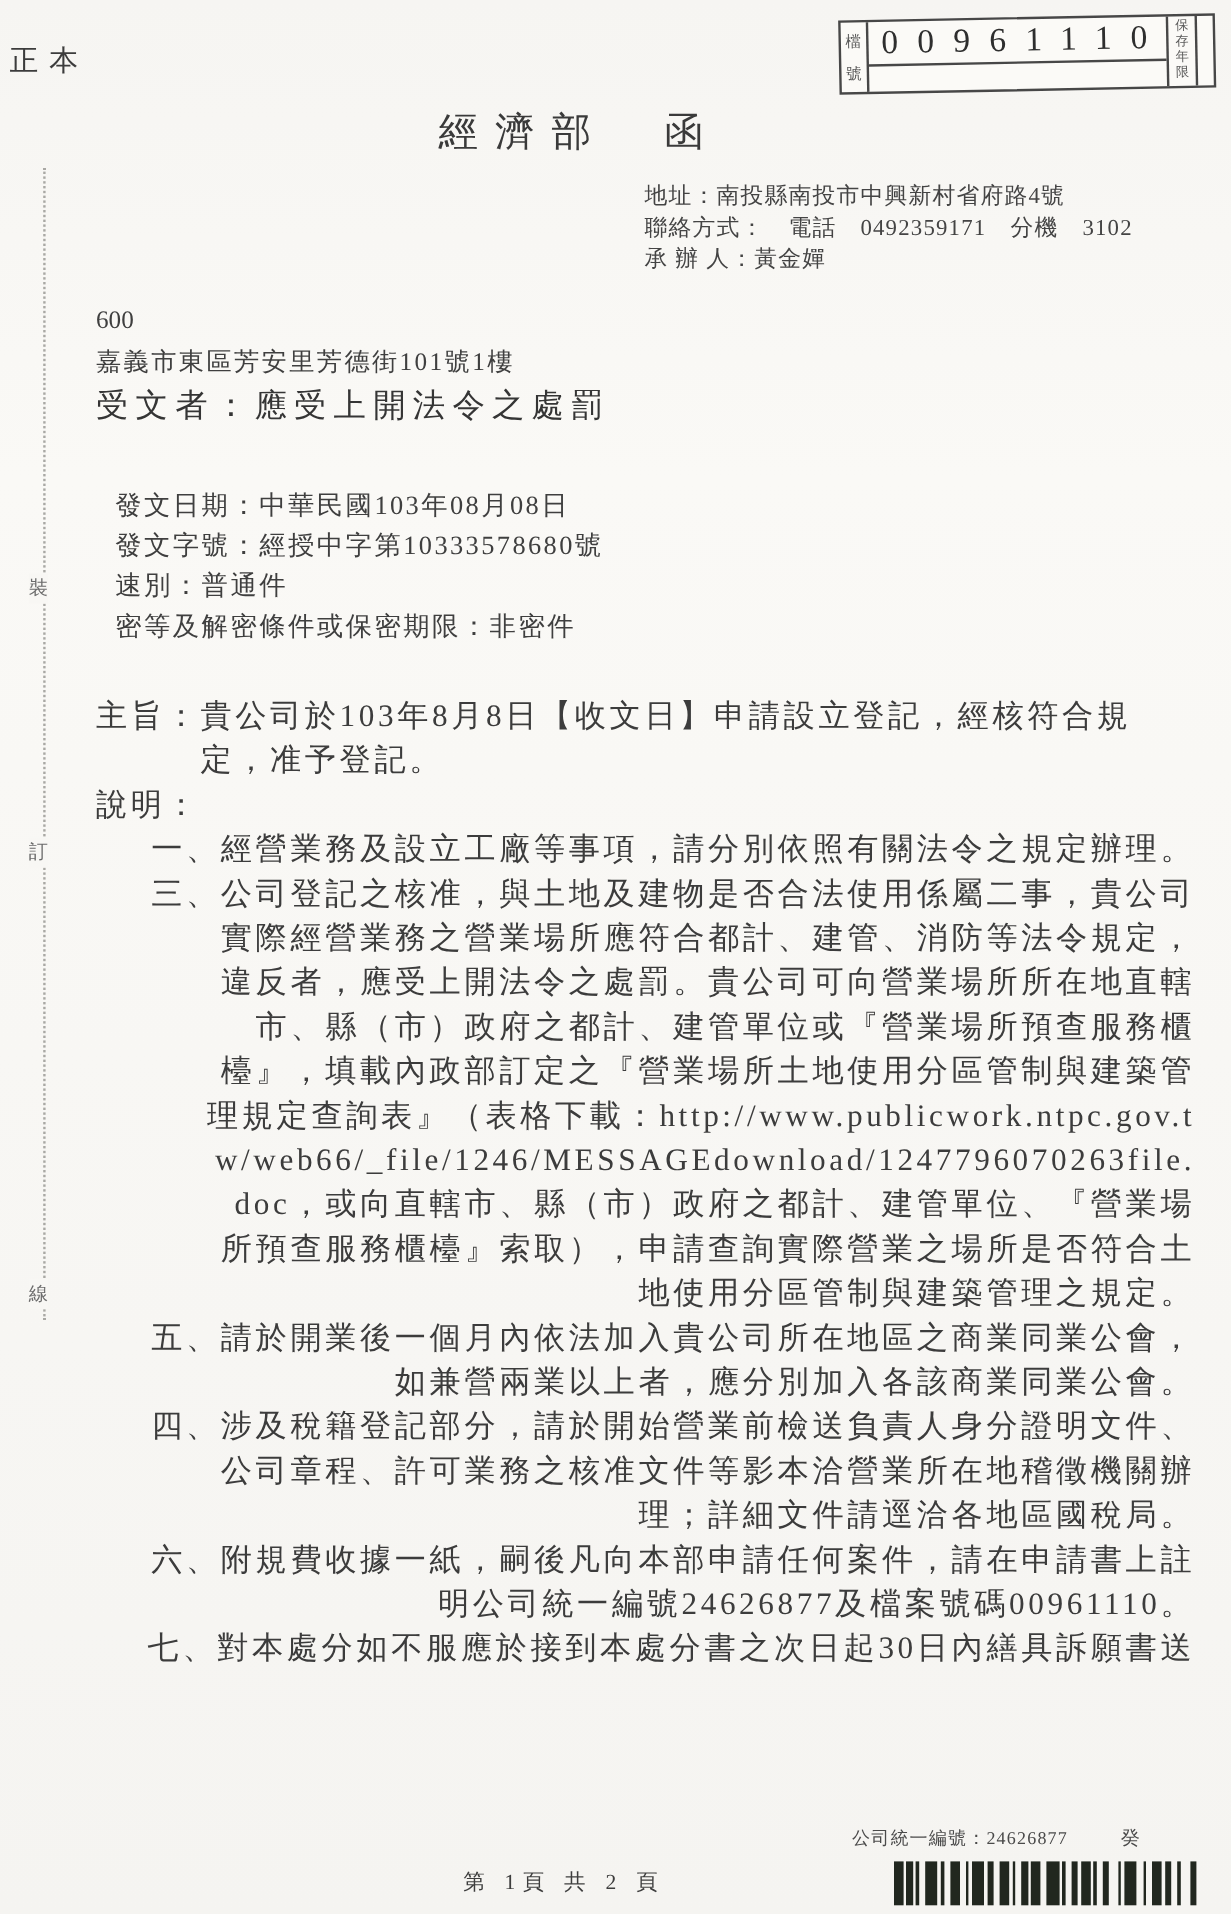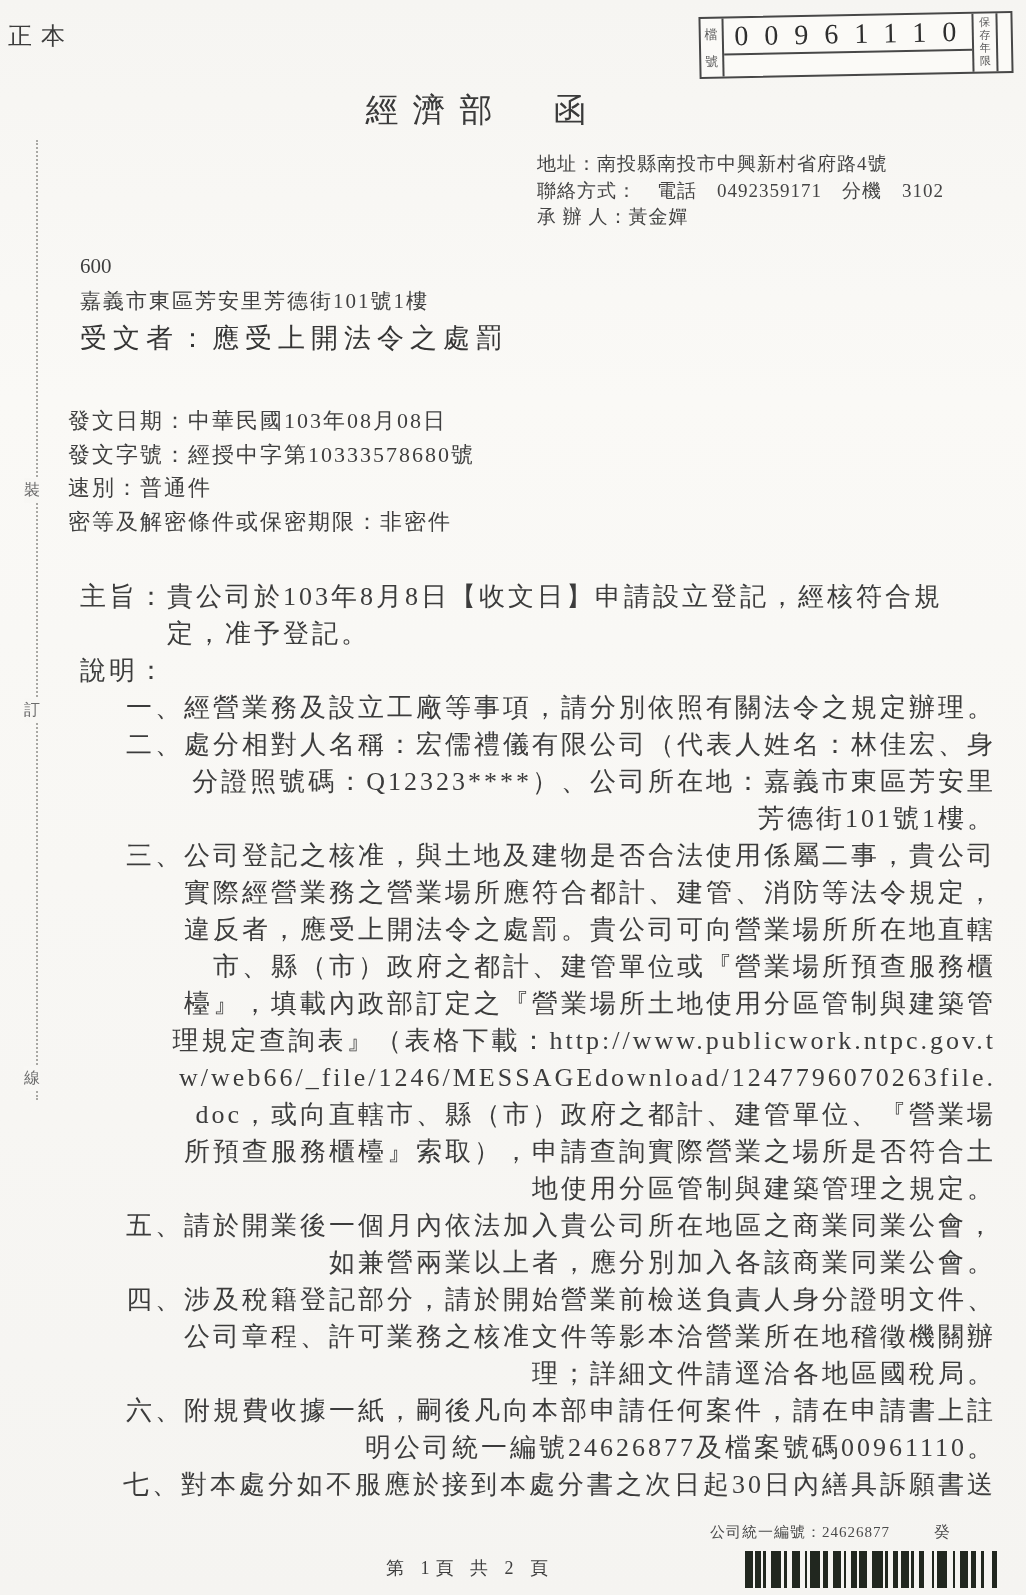--- a/index.html
+++ b/index.html
@@ -4,21 +4,21 @@
 <style>
   * { margin:0; padding:0; box-sizing:border-box; }
   body { background:#e9e8e5; }
   .page {
     position:relative; width:1026px; height:1595px; overflow:hidden;
     background:linear-gradient(180deg,#f6f5f2 0%, #faf9f6 25%, #f7f6f3 70%, #f5f4f1 100%);
     font-family:"Liberation Serif","DejaVu Serif",serif;
     color:#414141;
   }
   
-  .copy-label { position:absolute; left:8px; top:20px; font-size:24px; letter-spacing:9px; color:#3c3c3c; }
+  .copy-label { position:absolute; left:8px; top:34px; font-size:24px; letter-spacing:9px; color:#3c3c3c; }
   
   .filebox { position:absolute; left:699px; top:14px; width:314px; height:62px;
     border:2px solid #474747; display:flex; transform:rotate(-1.1deg); background:#fbfaf7; }
   .fb-left { width:27px; border-right:2px solid #474747; font-size:13px; color:#5a5a5a;
     text-align:center; word-break:break-all; line-height:27px; padding-top:2px; }
   .fb-mid { flex:1; display:flex; flex-direction:column; }
   .fb-digits { height:37px; border-bottom:2px solid #474747; font-size:28px; color:#2e2e2e;
     letter-spacing:16px; padding-left:11px; display:flex; align-items:center; }
   .fb-mid-empty { flex:1; }
   .fb-right { width:28px; border-left:2px solid #474747; font-size:11px; color:#5a5a5a;
@@ -28,21 +28,21 @@
   .doc-title { position:absolute; left:0; right:60px; top:88px; text-align:center;
     font-size:33px; letter-spacing:14px; color:#3a3a3a; }
   
   .contact { position:absolute; left:537px; top:151px; font-size:19px; line-height:26.5px;
     color:#444; letter-spacing:1px; white-space:nowrap; }
   
   .postal { position:absolute; left:80px; top:254px; font-size:21px; color:#3f3f3f; }
   .addr   { position:absolute; left:80px; top:287px; font-size:21px; letter-spacing:2px; color:#3f3f3f; }
   .recipient { position:absolute; left:80px; top:320px; font-size:27px; letter-spacing:6px; color:#353535; }
   
-  .meta { position:absolute; left:68px; top:404px; font-size:22px; line-height:33.5px;
+  .meta { position:absolute; left:96px; top:404px; font-size:22px; line-height:33.5px;
     letter-spacing:2px; color:#3f3f3f; white-space:nowrap; }
   
   .body-text { position:absolute; left:80px; top:578px; width:916px; font-size:26px;
     line-height:37px; letter-spacing:3px; color:#3c3c3c; }
   .hang3 { padding-left:87px; text-indent:-87px; }
   .item  { margin-left:29px; padding-left:58px; text-indent:-58px; word-break:break-all; overflow-wrap:anywhere;text-align:right; }
   
   .bind-line { position:absolute; left:36px; top:140px; height:960px; width:0;
     border-left:2px dotted #a9a8a4; }
   .bind-char { position:absolute; left:24px; font-size:16px; color:#6b6b6b;
@@ -91,21 +91,20 @@
     <div>發文日期：中華民國103年08月08日</div>
     <div>發文字號：經授中字第10333578680號</div>
     <div>速別：普通件</div>
     <div>密等及解密條件或保密期限：非密件</div>
   </div>
 
   <div class="body-text">
     <p class="hang3"><span>主旨：</span><span>貴公司於103年8月8日【收文日】申請設立登記，經核符合規定，准予登記。</span></p>
     <p>說明：</p>
     <div class="item"><span>一、</span><span>經營業務及設立工廠等事項，請分別依照有關法令之規定辦理。</span></div>
-    <div class="item"><span>二、</span><span>處分相對人名稱：宏儒禮儀有限公司（代表人姓名：林佳宏、身分證照號碼：Q12323****）、公司所在地：嘉義市東區芳安里芳德街101號1樓。</span></div>
     <div class="item"><span>三、</span><span>公司登記之核准，與土地及建物是否合法使用係屬二事，貴公司實際經營業務之營業場所應符合都計、建管、消防等法令規定，違反者，應受上開法令之處罰。貴公司可向營業場所所在地直轄市、縣（市）政府之都計、建管單位或『營業場所預查服務櫃檯』，填載內政部訂定之『營業場所土地使用分區管制與建築管理規定查詢表』（表格下載：http://www.publicwork.ntpc.gov.tw/web66/_file/1246/MESSAGEdownload/1247796070263file.doc，或向直轄市、縣（市）政府之都計、建管單位、『營業場所預查服務櫃檯』索取），申請查詢實際營業之場所是否符合土地使用分區管制與建築管理之規定。</span></div>
     <div class="item"><span>五、</span><span>請於開業後一個月內依法加入貴公司所在地區之商業同業公會，如兼營兩業以上者，應分別加入各該商業同業公會。</span></div>
     <div class="item"><span>四、</span><span>涉及稅籍登記部分，請於開始營業前檢送負責人身分證明文件、公司章程、許可業務之核准文件等影本洽營業所在地稽徵機關辦理；詳細文件請逕洽各地區國稅局。</span></div>
     <div class="item"><span>六、</span><span>附規費收據一紙，嗣後凡向本部申請任何案件，請在申請書上註明公司統一編號24626877及檔案號碼00961110。</span></div>
     <div class="item"><span>七、</span><span>對本處分如不服應於接到本處分書之次日起30日內繕具訴願書送</span></div>
   </div>
 
   <div class="bind-line"></div>
   <div class="bind-char c0">裝</div>
   <div class="bind-char c1">訂</div>

